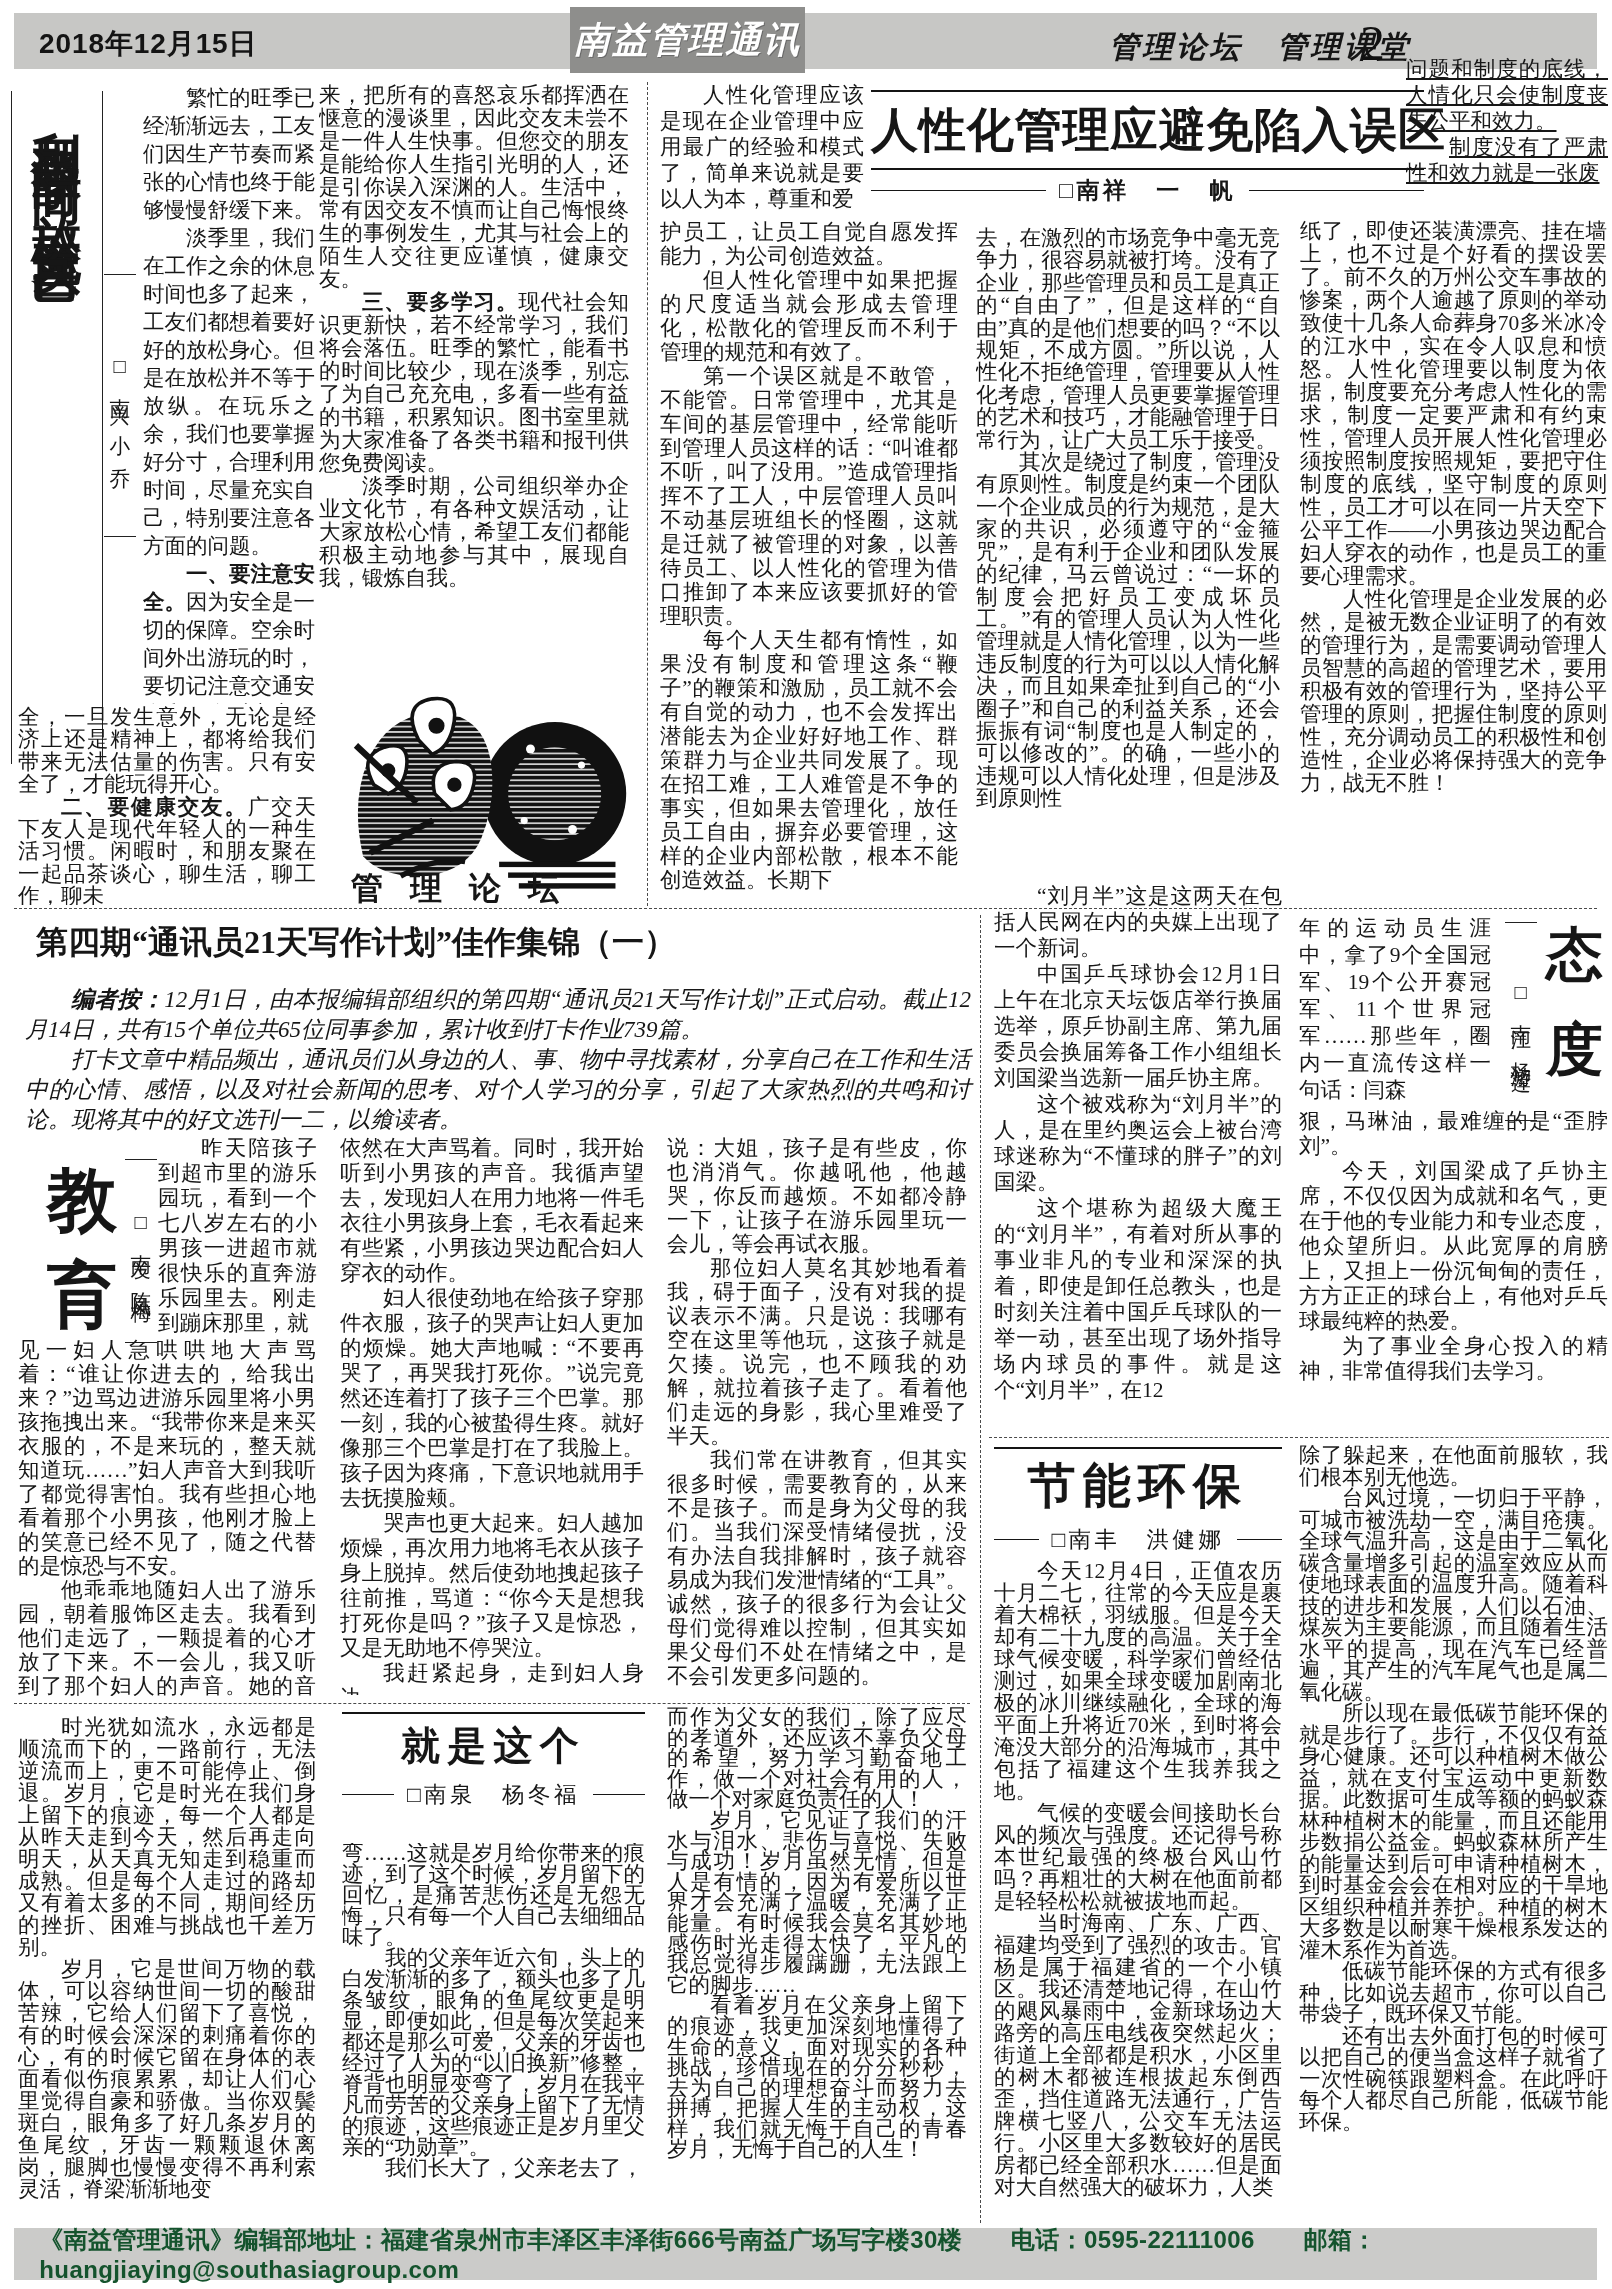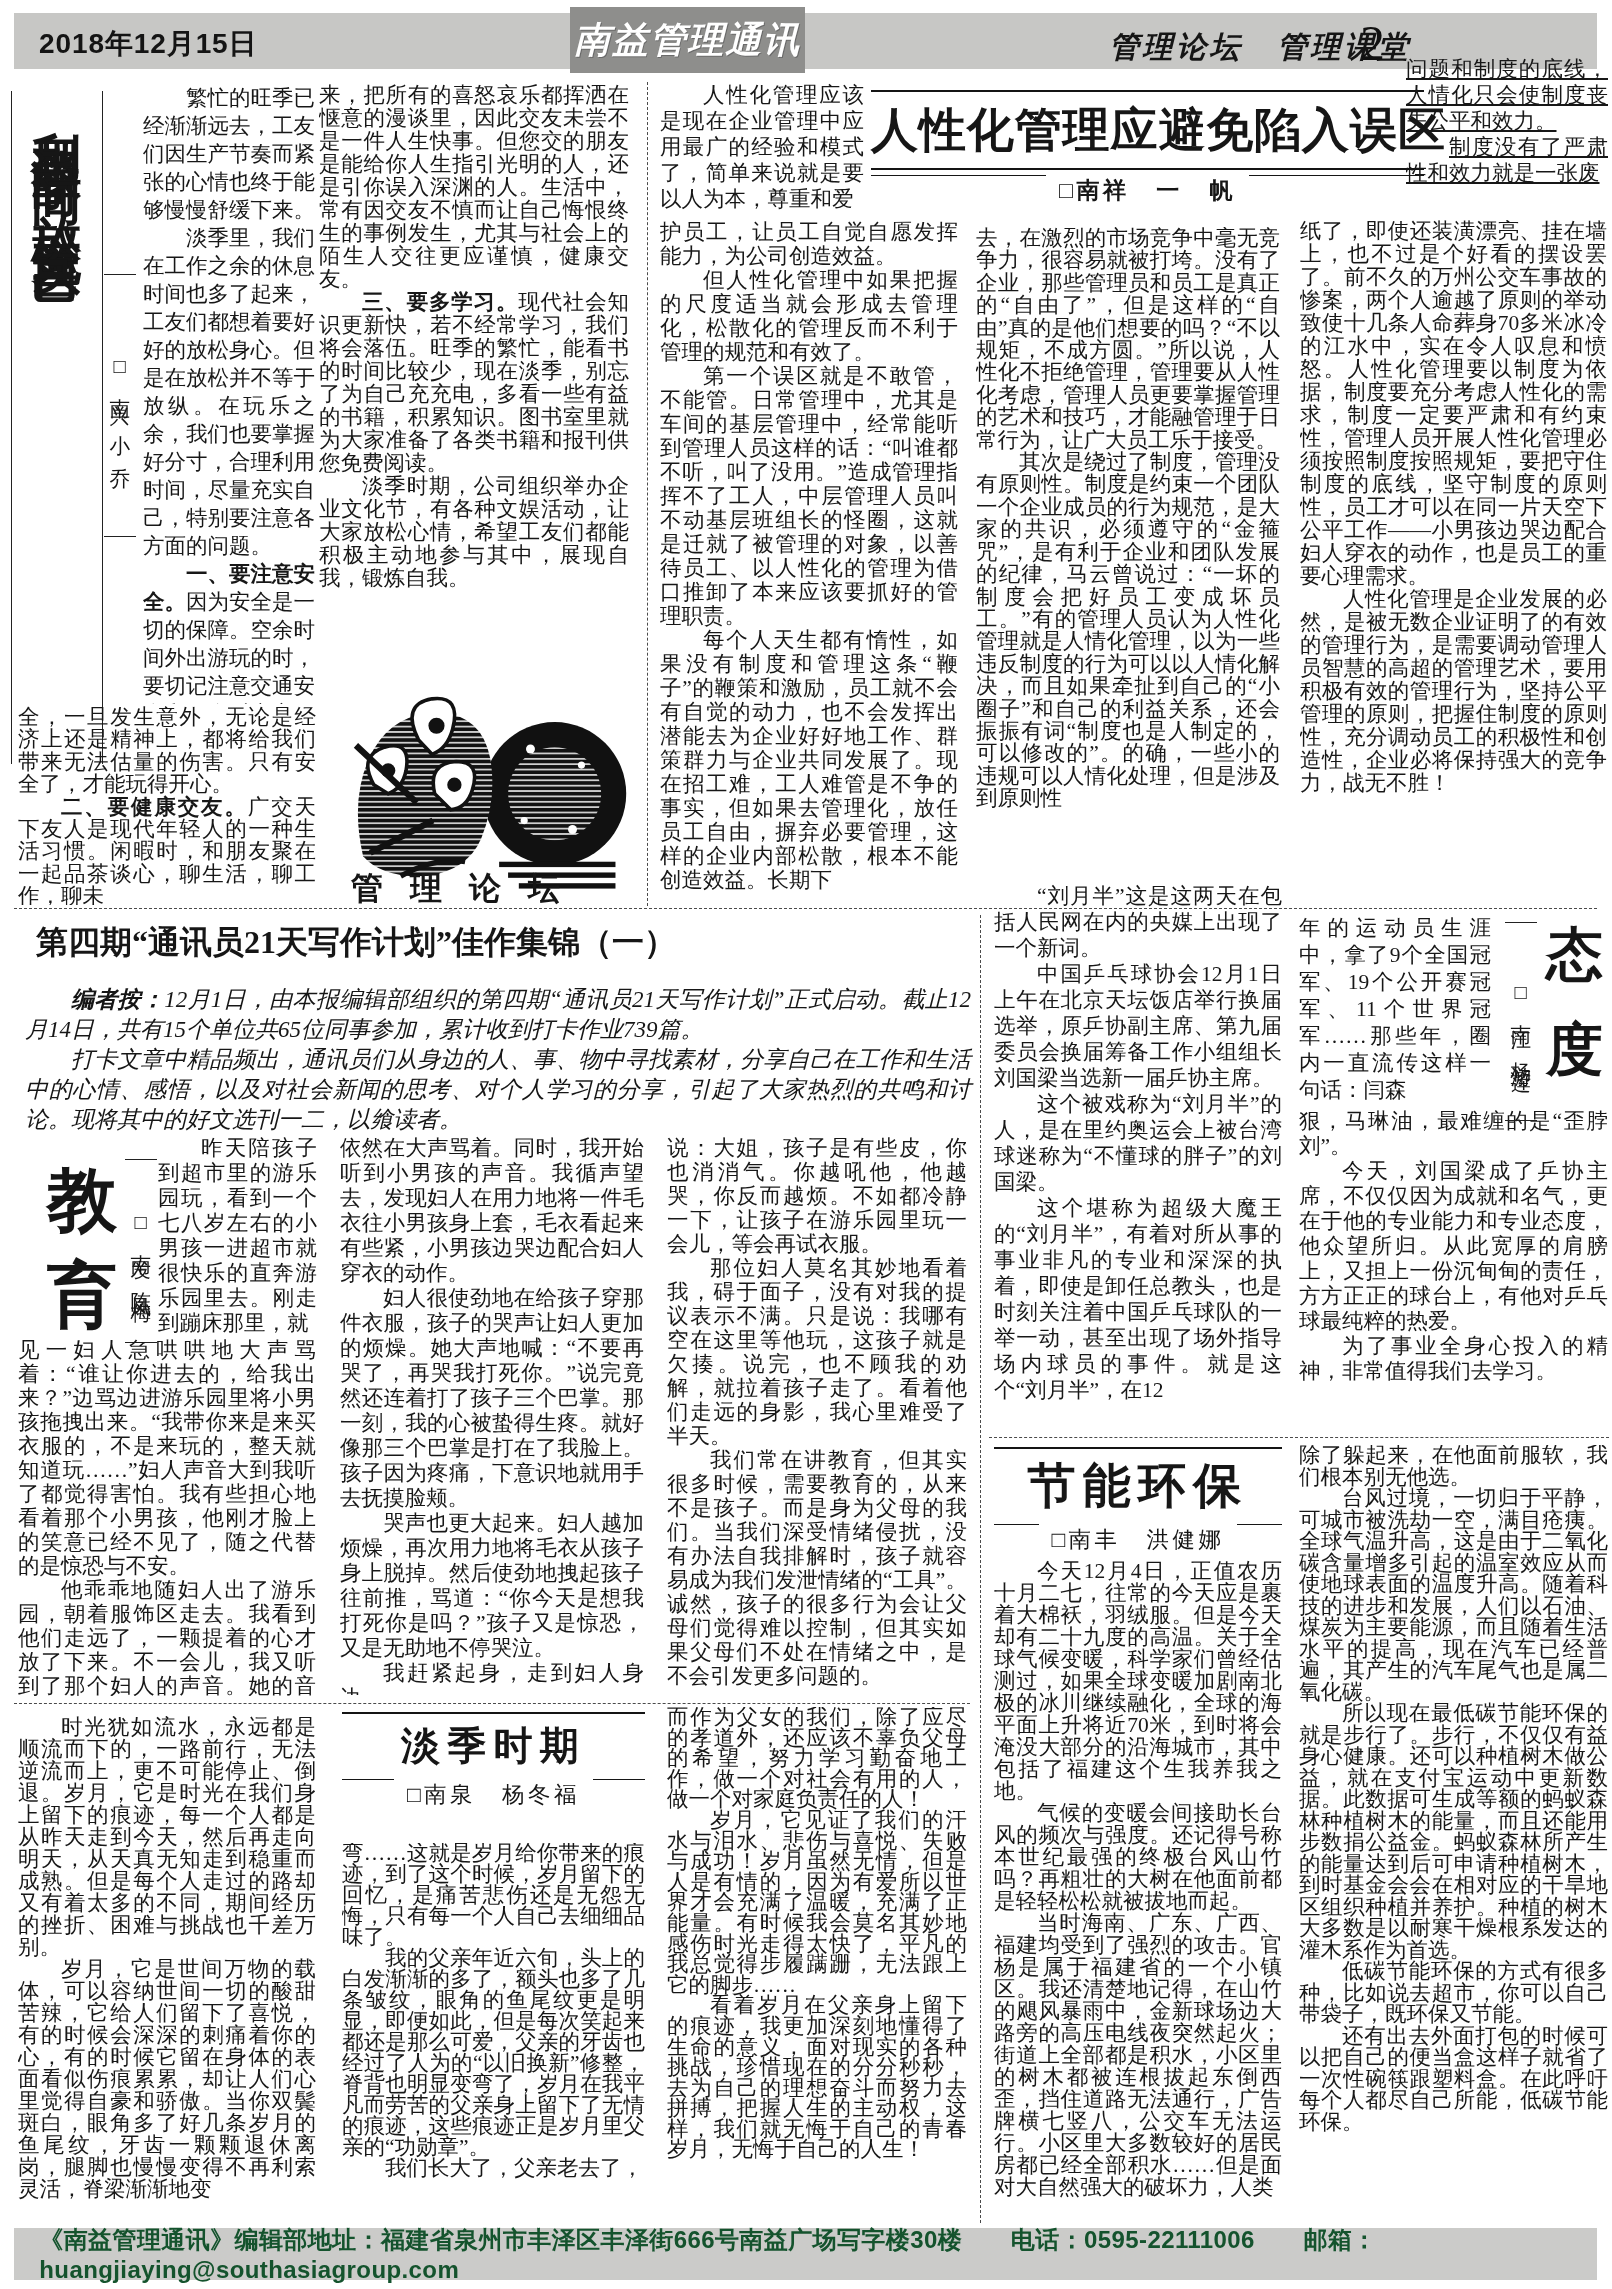--- a/index.html
+++ b/index.html
@@ -33,21 +33,21 @@
   .vt-gap{height:30px;flex:none;}
   
   .vbyline{position:absolute;writing-mode:vertical-rl;text-orientation:upright;font-size:20.6px;
            letter-spacing:5.4px;border-top:1.8px solid #222;border-bottom:1.8px solid #222;
            padding:10.7px 1.8px;text-align:center;}
   
   .a2head{position:absolute;left:871px;top:90px;width:553px;}
   .a2head .line{border-top:2.7px solid #141414;}
   .a2title{font-size:47px;font-weight:bold;text-align:center;letter-spacing:0.9px;margin:7.2px 0 5.4px 0;
            white-space:nowrap;}
-  .bylrow{display:flex;align-items:flex-start;gap:12.5px;margin-top:5.4px;}
+  .bylrow{display:flex;align-items:center;gap:12.5px;margin-top:5.4px;}
   .bylrow .r{flex:1;border-top:1.8px solid #161616;}
   .bylrow .t{font-size:23px;font-weight:bold;letter-spacing:3.6px;white-space:nowrap;}
   
   .collhead{position:absolute;left:36px;top:921px;width:936px;font-size:32px;font-weight:bold;
             white-space:nowrap;letter-spacing:0px;}
   .ednote{position:absolute;left:25px;top:985px;width:946px;font-size:23px;line-height:30px;
           text-align:justify;font-style:italic;}
   .ednote p{margin:0;text-indent:2em;}
   
   .secblock{position:absolute;}
@@ -224,21 +224,21 @@
   <div class="vdash" style="left:980px;top:915px;height:1308px;"></div>
   <div class="hdash" style="left:989px;top:1437px;width:620px;"></div>
 
   <div class="col" style="left:18px;top:1716px;width:298px;height:503px;line-height:22px;">
       <p>时光犹如流水，永远都是顺流而下的，一路前行，无法逆流而上，更不可能停止、倒退。岁月，它是时光在我们身上留下的痕迹，每一个人都是从昨天走到今天，然后再走向明天，从天真无知走到稳重而成熟。但是每个人走过的路却又有着太多的不同，期间经历的挫折、困难与挑战也千差万别。</p>
       <p>岁月，它是世间万物的载体，可以容纳世间一切的酸甜苦辣，它给人们留下了喜悦，有的时候会深深的刺痛着你的心，有的时候它留在身体的表面看似伤痕累累，却让人们心里觉得自豪和骄傲。当你双鬓斑白，眼角多了好几条岁月的鱼尾纹，牙齿一颗颗退休离岗，腿脚也慢慢变得不再利索灵活，脊梁渐渐地变</p>
     </div>
 
   <div class="secblock" style="left:342px;top:1712px;width:303px;">
     <div class="line"></div>
-    <div class="sectitle" style="font-size:39px;">淡季时期</div>
+    <div class="sectitle" style="font-size:39px;">就是这个</div>
     <div class="bylrow">
       <div class="r"></div>
       <span class="t" style="font-weight:normal;font-size:22.4px;">□南泉　杨冬福</span>
       <div class="r"></div>
     </div>
   </div>
   <div class="col" style="left:342px;top:1843px;width:303px;height:376px;line-height:21px;">
       <p class="cont">弯……这就是岁月给你带来的痕迹，到了这个时候，岁月留下的回忆，是痛苦悲伤还是无怨无悔，只有每一个人自己去细细品味了。</p>
       <p>我的父亲年近六旬，头上的白发渐渐的多了，额头也多了几条皱纹，眼角的鱼尾纹更是明显，即便如此，但是每次笑起来都还是那么可爱，父亲的牙齿也经过了人为的“以旧换新”修整，脊背也明显变弯了，岁月在我平凡而劳苦的父亲身上留下了无情的痕迹，这些痕迹正是岁月里父亲的“功勋章”。</p>
       <p>我们长大了，父亲老去了，</p>

